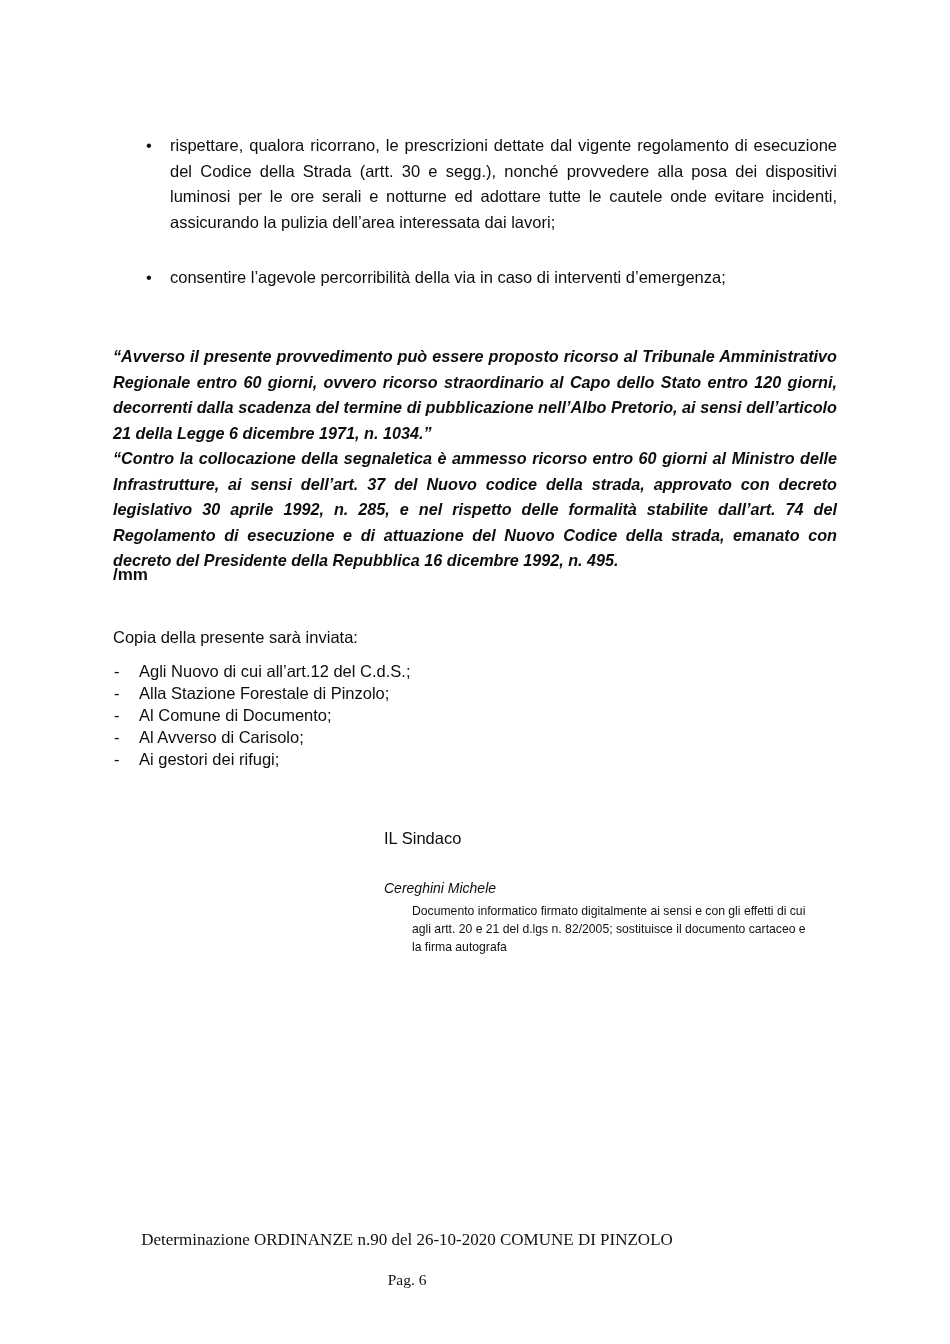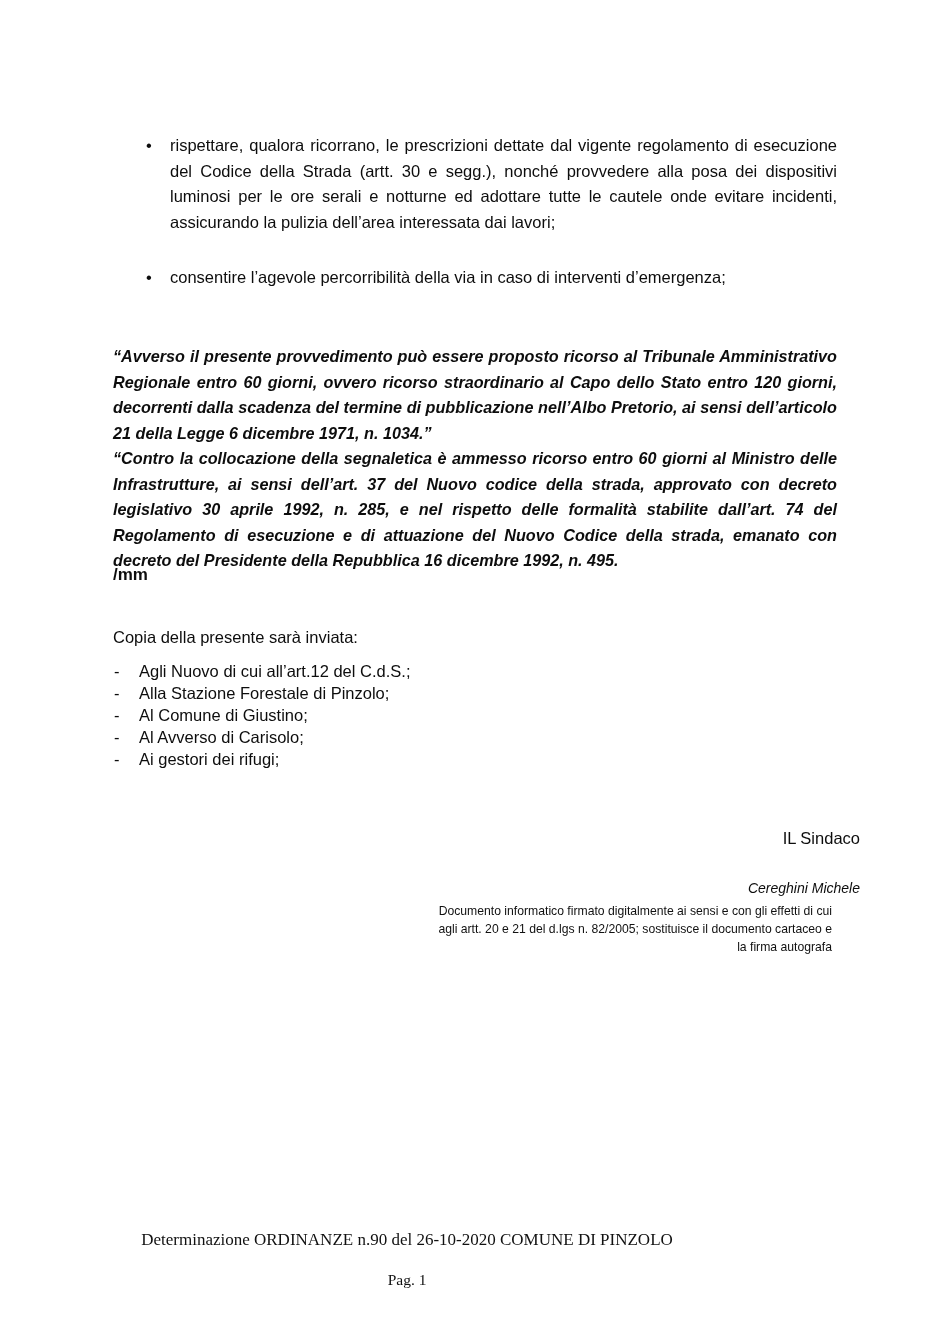--- a/index.html
+++ b/index.html
@@ -92,24 +92,24 @@
     position: absolute;
     left: 1px;
     top: 0;
     font-size: 16.5px;
     line-height: 22px;
   }
 
   
   .signature {
     position: absolute;
-    left: 400px;
+    left: 384px;
     top: 826px;
     width: 460px;
-    text-align: right;
+    text-align: left;
   }
   .sig-role {
     font-size: 16.5px;
     line-height: 24px;
   }
   .sig-name {
     font-size: 14px;
     font-style: italic;
     line-height: 24px;
     margin-top: 26px;
@@ -171,36 +171,36 @@
     <div class="dist-row">
       <span class="dist-dash">-</span>
       <span>Agli Nuovo di cui all’art.12 del C.d.S.;</span>
     </div>
     <div class="dist-row">
       <span class="dist-dash">-</span>
       <span>Alla Stazione Forestale di Pinzolo;</span>
     </div>
     <div class="dist-row">
       <span class="dist-dash">-</span>
-      <span>Al Comune di Giustino;</span>
+      <span>Al Comune di Documento;</span>
     </div>
     <div class="dist-row">
       <span class="dist-dash">-</span>
       <span>Al Avverso di Carisolo;</span>
     </div>
     <div class="dist-row">
       <span class="dist-dash">-</span>
       <span>Ai gestori dei rifugi;</span>
     </div>
   </div>
 
   <div class="signature">
     <div class="sig-role">IL Sindaco</div>
     <div class="sig-name">Cereghini Michele</div>
     <div class="sig-disclaimer">Documento informatico firmato digitalmente ai sensi e con gli effetti di cui agli artt. 20 e 21 del d.lgs n. 82/2005; sostituisce il documento cartaceo e la firma autografa</div>
   </div>
 
   <div class="footer">
     <div class="footer-line">Determinazione ORDINANZE n.90 del 26-10-2020 COMUNE DI PINZOLO</div>
-    <div class="footer-page">Pag. 1</div>
+    <div class="footer-page">Pag. 6</div>
   </div>
 
 </div>
 
 </body></html>

